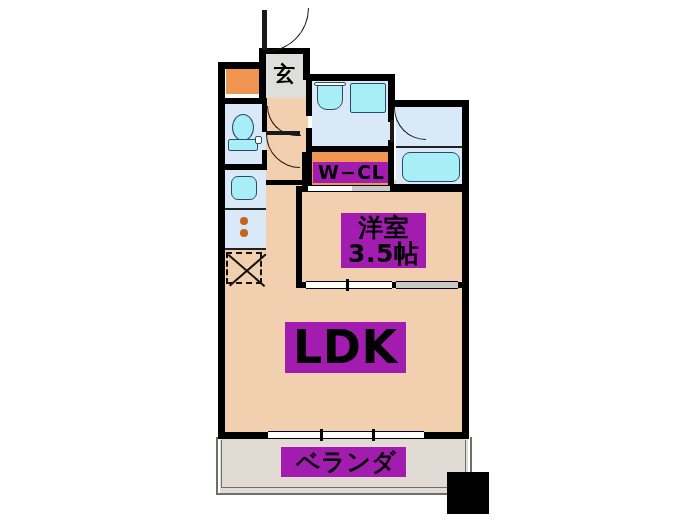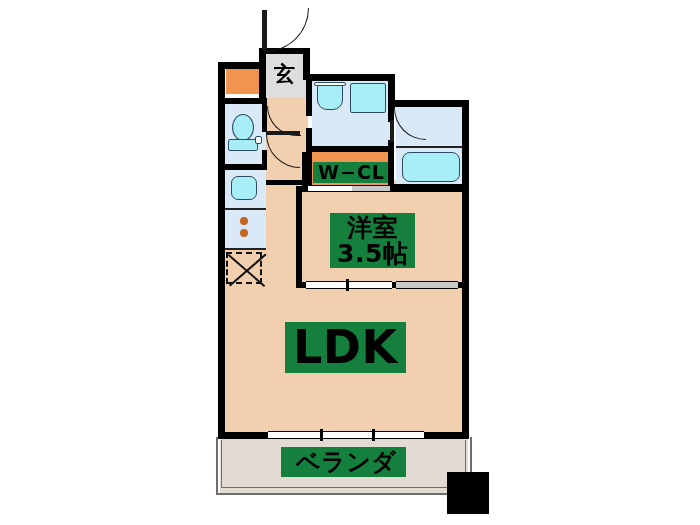--- a/index.html
+++ b/index.html
@@ -28,21 +28,21 @@
   .ofix-oval{border:1.6px solid #2b4a63;border-radius:50%;}
 
   
   .slider{background:#ffffff;border-top:1.4px solid #000;border-bottom:1.4px solid #000;}
   .slider-g{background:#c9c9c9;border-top:1.4px solid #000;border-bottom:1.4px solid #000;}
 
   
   .arc{border:1.7px solid #1a1a1a;background:transparent;}
 
   
-  .lab{position:absolute;background:#15803d;color:#000000;line-height:1.02;
+  .lab{position:absolute;background:#a21caf;color:#000000;line-height:1.02;
        text-align:center;font-weight:700;letter-spacing:.5px;white-space:nowrap;}
   .lab-ldk{font-size:46px;padding:2px 8px;}
   .lab-room{font-size:25px;padding:2px 7px;}
   .lab-bal{font-size:24px;padding:3px 10px;}
   .lab-wcl{font-size:19px;padding:1px 5px;letter-spacing:1px;}
   .lab-gen{font-size:21px;padding:0 2px;background:transparent;}
 
   
   .washer{border:2.2px dashed #111;background:transparent;}
   .washer i{position:absolute;background:#111;height:1.8px;transform-origin:0 0;}
@@ -174,21 +174,21 @@
   <div class="abs arc" style="left:266px;top:134px;width:34px;height:34px;border-radius:0 0 0 38px;border-top:none;border-right:none;"></div>
 
   <div class="abs" style="left:266px;top:112px;width:4px;height:0px;background:#1a1a1a;"></div>
   <div class="abs arc" style="left:267px;top:106px;width:34px;height:30px;border-radius:0 0 0 38px;border-top:none;border-right:none;"></div>
 
   <div class="abs" style="left:390px;top:120px;width:4px;height:22px;background:#1a1a1a;"></div>
   <div class="abs arc" style="left:394px;top:108px;width:32px;height:32px;border-radius:0 0 0 36px;border-top:none;border-right:none;"></div>
 
   <div class="lab lab-gen" style="left:272px;top:64px;">玄</div>
 
-  <div class="lab lab-room" style="left:330px;top:213px;">
+  <div class="lab lab-room" style="left:341px;top:213px;">
     <div>洋室</div>
     <div>3.5帖</div>
   </div>
 
   <div class="lab lab-ldk" style="left:285px;top:322px;">
     <div>LDK</div>
   </div>
 
 </div>
 

